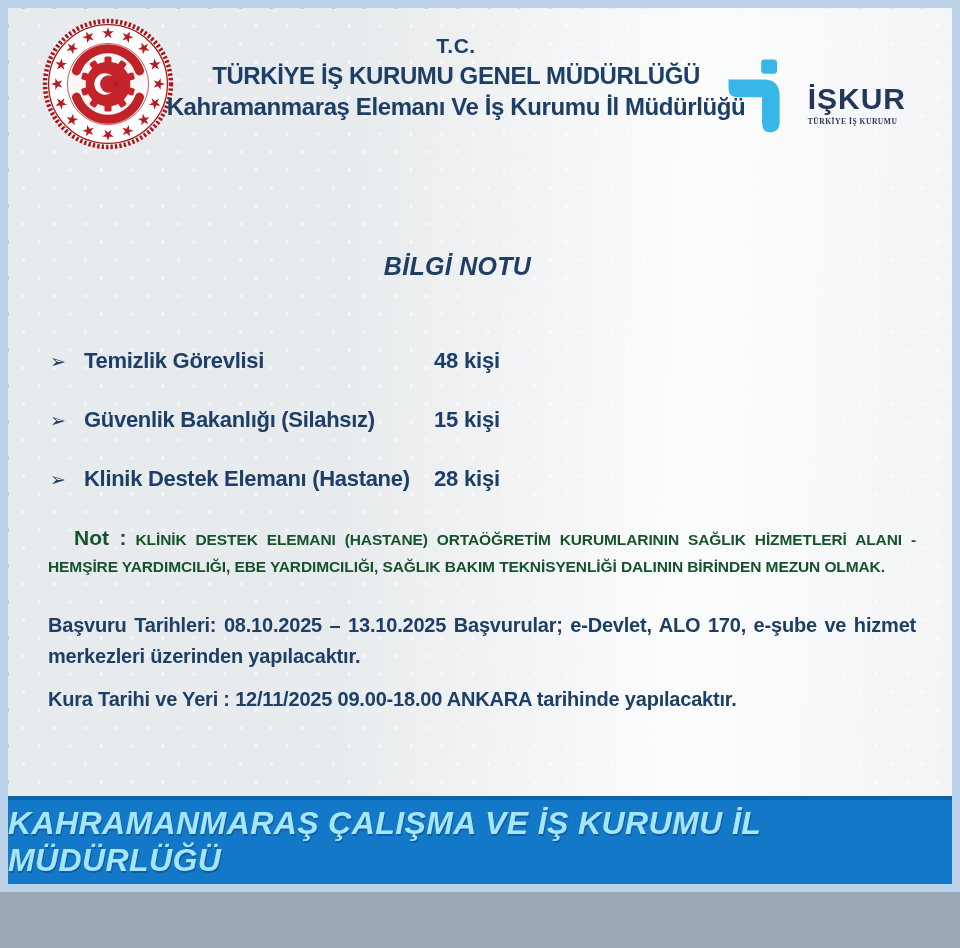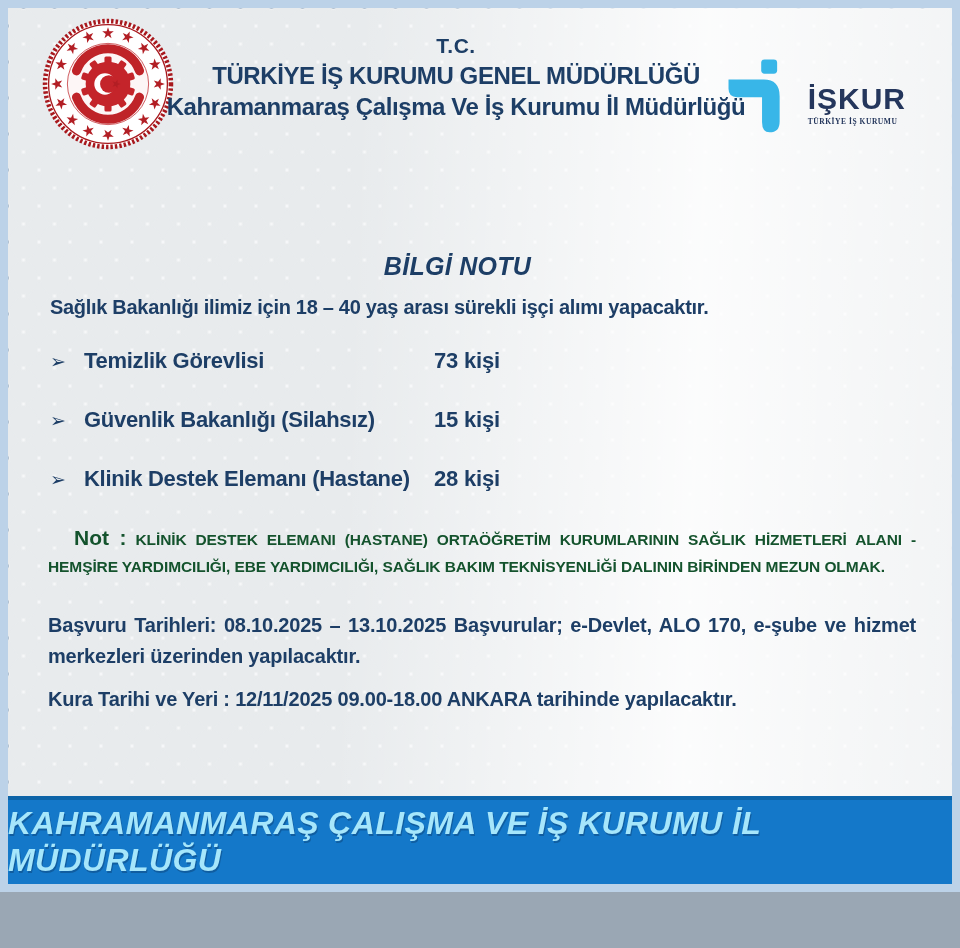--- a/index.html
+++ b/index.html
@@ -134,45 +134,44 @@
     <g>
       <circle cx="62" cy="65" r="10.5" fill="#ffffff"></circle>
       <circle cx="65.8" cy="65" r="8.6" fill="#c4242a"></circle>
       <use href="#star" transform="translate(73 65) scale(0.75) rotate(18)" fill="#ffffff" style="fill:#ffffff"></use>
     </g>
   </svg>
 
   <div class="layer head-center">
     <div class="tc">T.C.</div>
     <div class="org-title">TÜRKİYE İŞ KURUMU GENEL MÜDÜRLÜĞÜ</div>
-    <div class="org-subtitle">Kahramanmaraş Çalışma Ve İş Kurumu İl Müdürlüğü</div>
+    <div class="org-subtitle">Kahramanmaraş Elemanı Ve İş Kurumu İl Müdürlüğü</div>
   </div>
 
   <div class="layer iskur">
     <svg class="iskur-mark" viewBox="0 0 68 92">
       <g fill="#38b6e8">
         <rect x="42" y="0" width="19" height="17" rx="4"></rect>
         <path d="M3 24 H45 Q64 24 64 44 V74 Q64 87 52 87 Q43 87 43 75 V45 H13 Q3 45 3 35 Z"></path>
       </g>
     </svg>
     <div class="iskur-text">
       <div class="iskur-word">İŞKUR</div>
       <div class="iskur-tag">TÜRKİYE İŞ KURUMU</div>
     </div>
   </div>
 
   <div class="layer notice-title">BİLGİ NOTU</div>
 
-  <div class="layer intro">Sağlık Bakanlığı ilimiz için 18 – 40 yaş arası sürekli işçi alımı yapacaktır.</div>
 
   <div class="layer jobs">
     <div class="job-row">
       <span class="job-arrow">➢</span>
       <span class="job-label">Temizlik Görevlisi</span>
-      <span class="job-count">73 kişi</span>
+      <span class="job-count">48 kişi</span>
     </div>
     <div class="job-row">
       <span class="job-arrow">➢</span>
       <span class="job-label">Güvenlik Bakanlığı (Silahsız)</span>
       <span class="job-count">15 kişi</span>
     </div>
     <div class="job-row">
       <span class="job-arrow">➢</span>
       <span class="job-label">Klinik Destek Elemanı (Hastane)</span>
       <span class="job-count">28 kişi</span>

